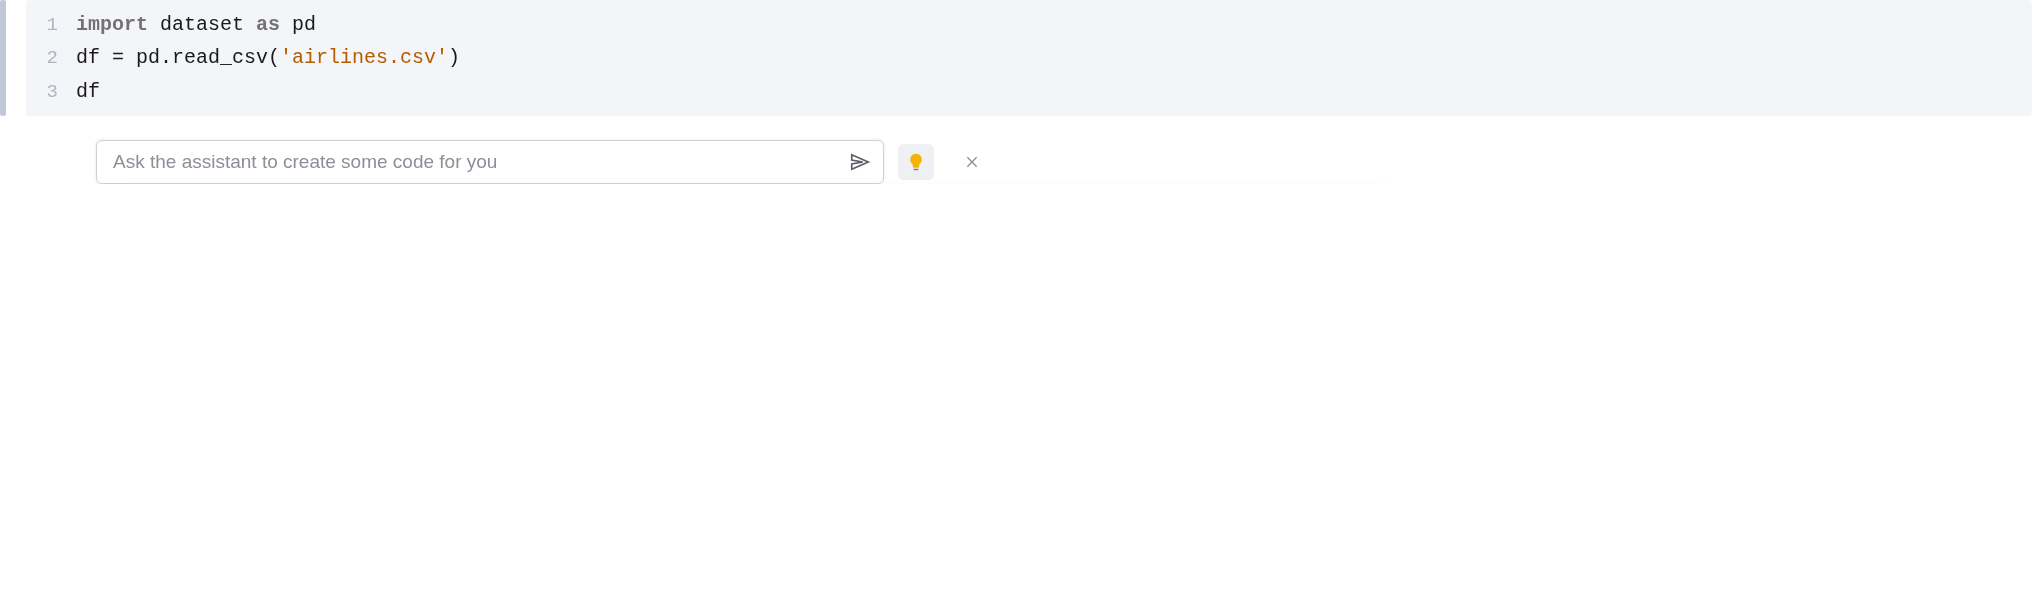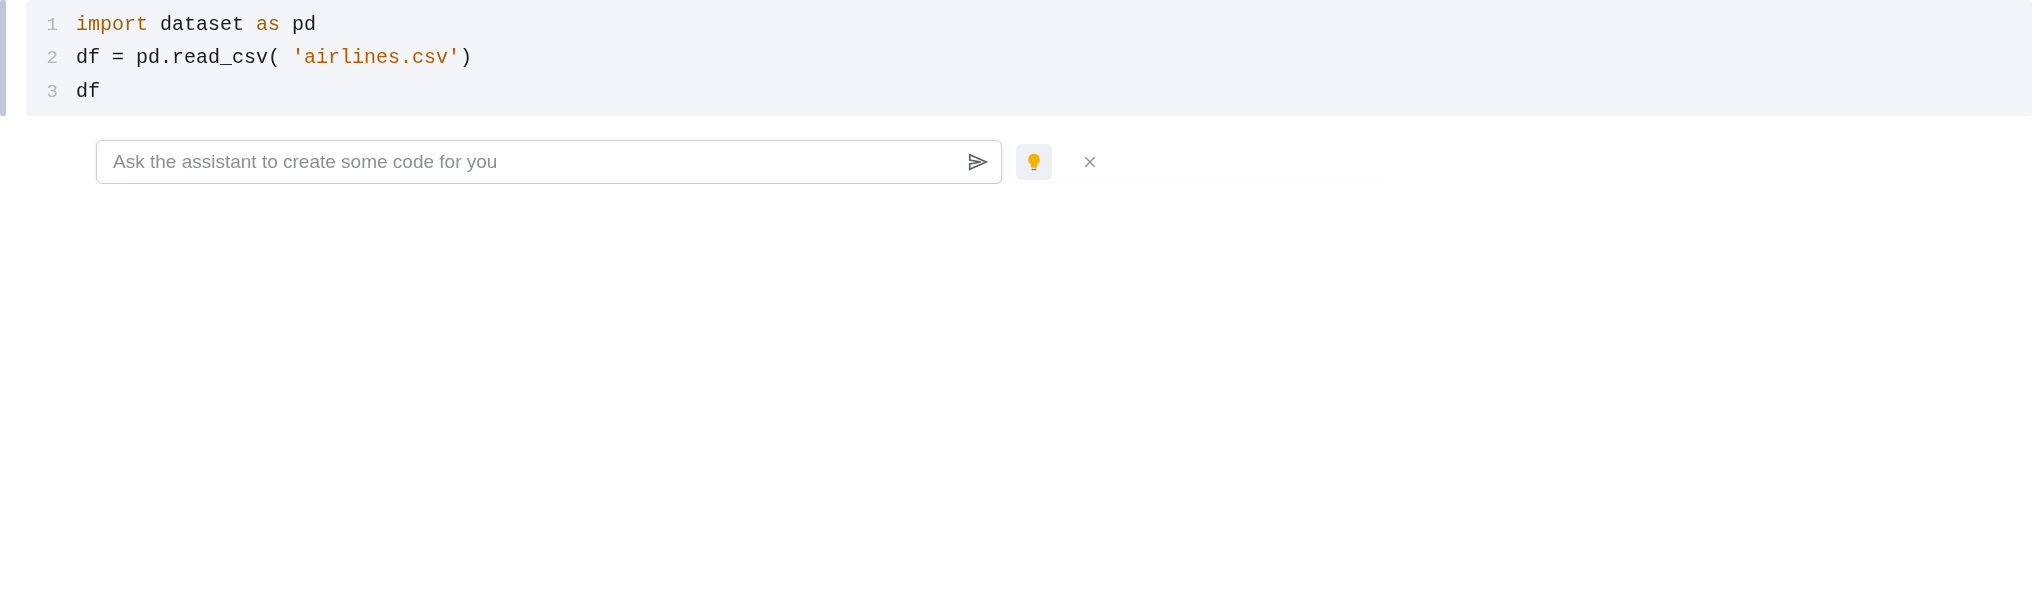--- a/index.html
+++ b/index.html
@@ -36,34 +36,34 @@
   }
   .gutter {
     width: 50px;
     text-align: right;
     padding-right: 18px;
     color: #b0b6bf;
     user-select: none;
     font-size: 19px;
   }
   .code-text { white-space: pre; }
-  .tok-kw { color: #a16207; font-weight: 400; }
-  .tok-str { color: #b35c00; margin-left: 12px; }
+  .tok-kw { color: #737373; font-weight: 700; }
+  .tok-str { color: #b35c00; }
   .assistant-row {
     margin-top: 24px;
     margin-left: 96px;
     display: flex;
     align-items: center;
     gap: 14px;
     position: relative;
   }
   .assistant-input-wrap {
     display: flex;
     align-items: center;
-    width: 906px;
+    width: 788px;
     height: 44px;
     border: 1px solid #cfcfd6;
     border-radius: 6px;
     background: #fff;
     padding: 0 8px 0 14px;
     box-shadow: 0 0 0 2px rgba(120,120,180,0.05);
   }
   .assistant-input {
     flex: 1;
     border: none;

